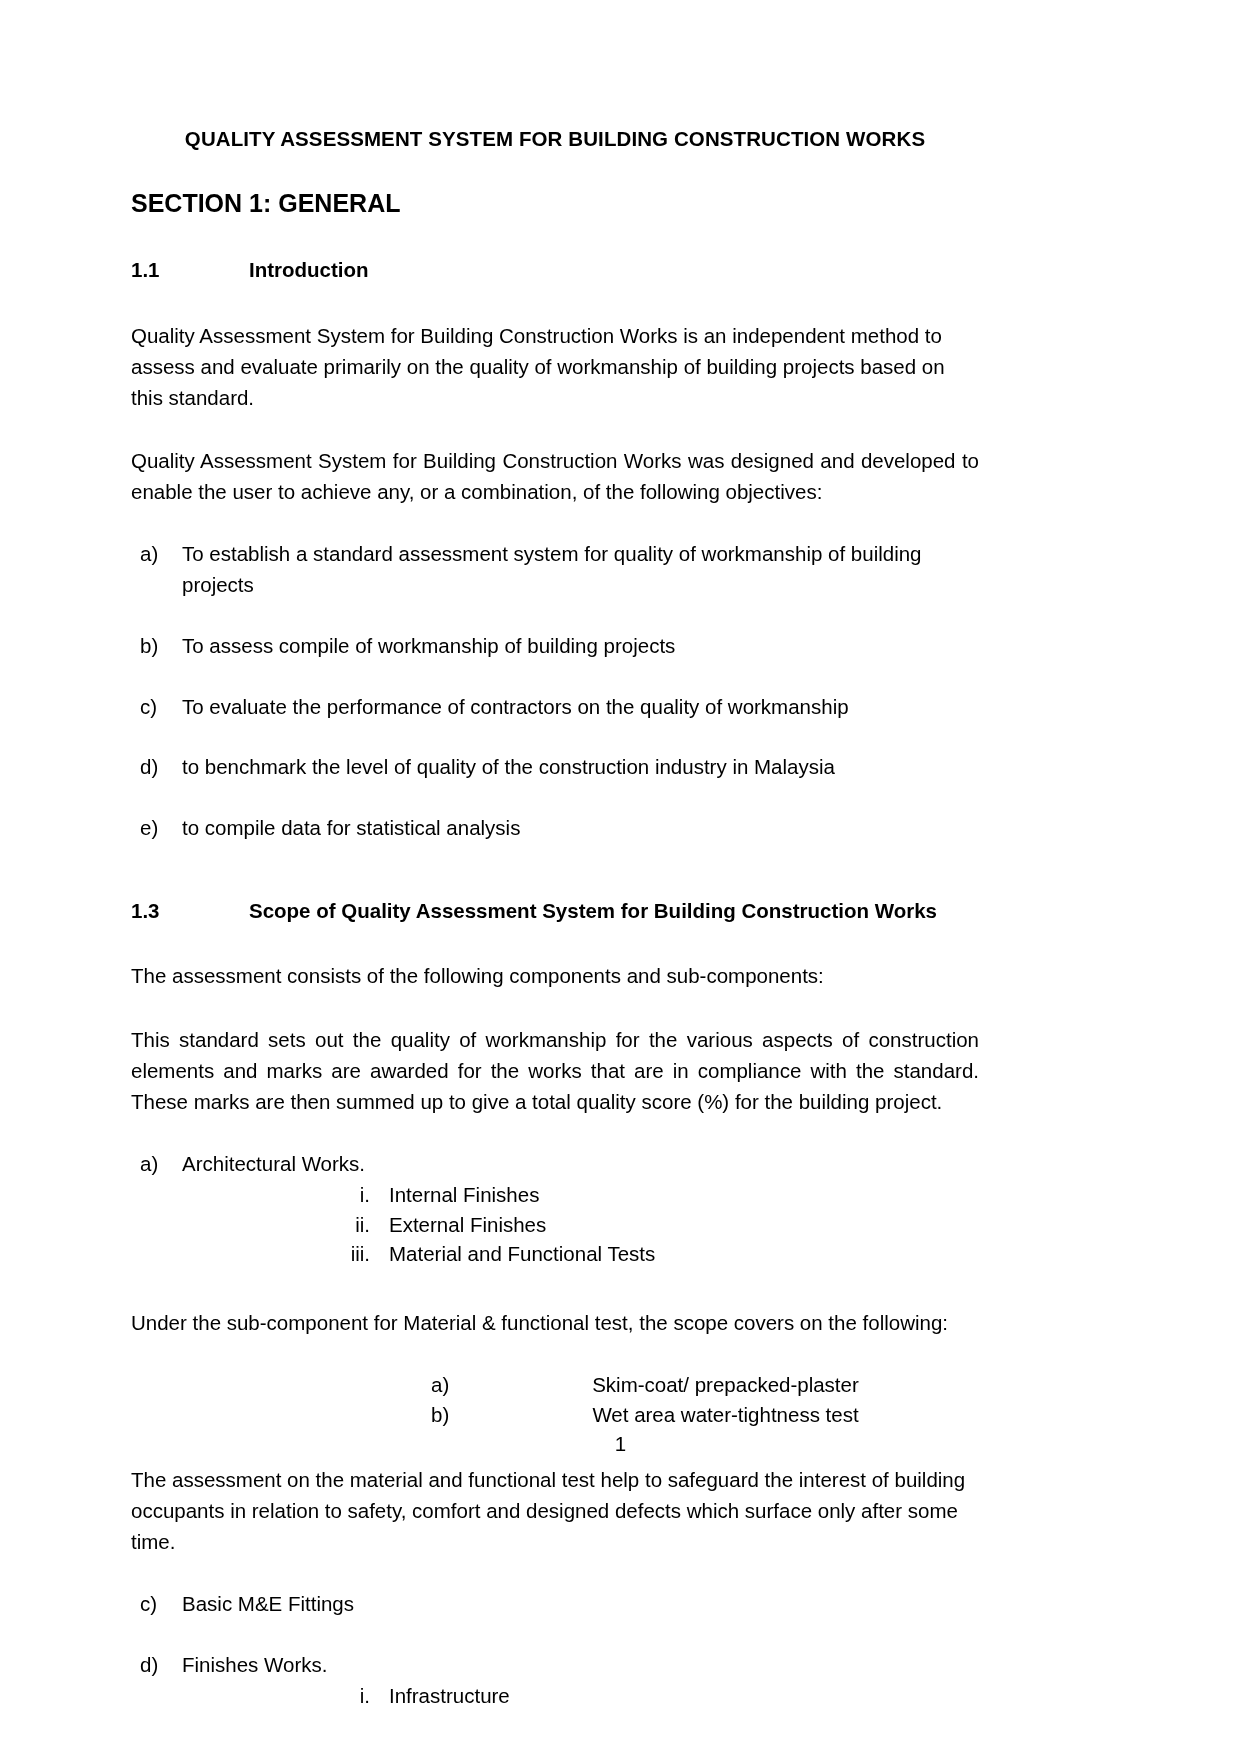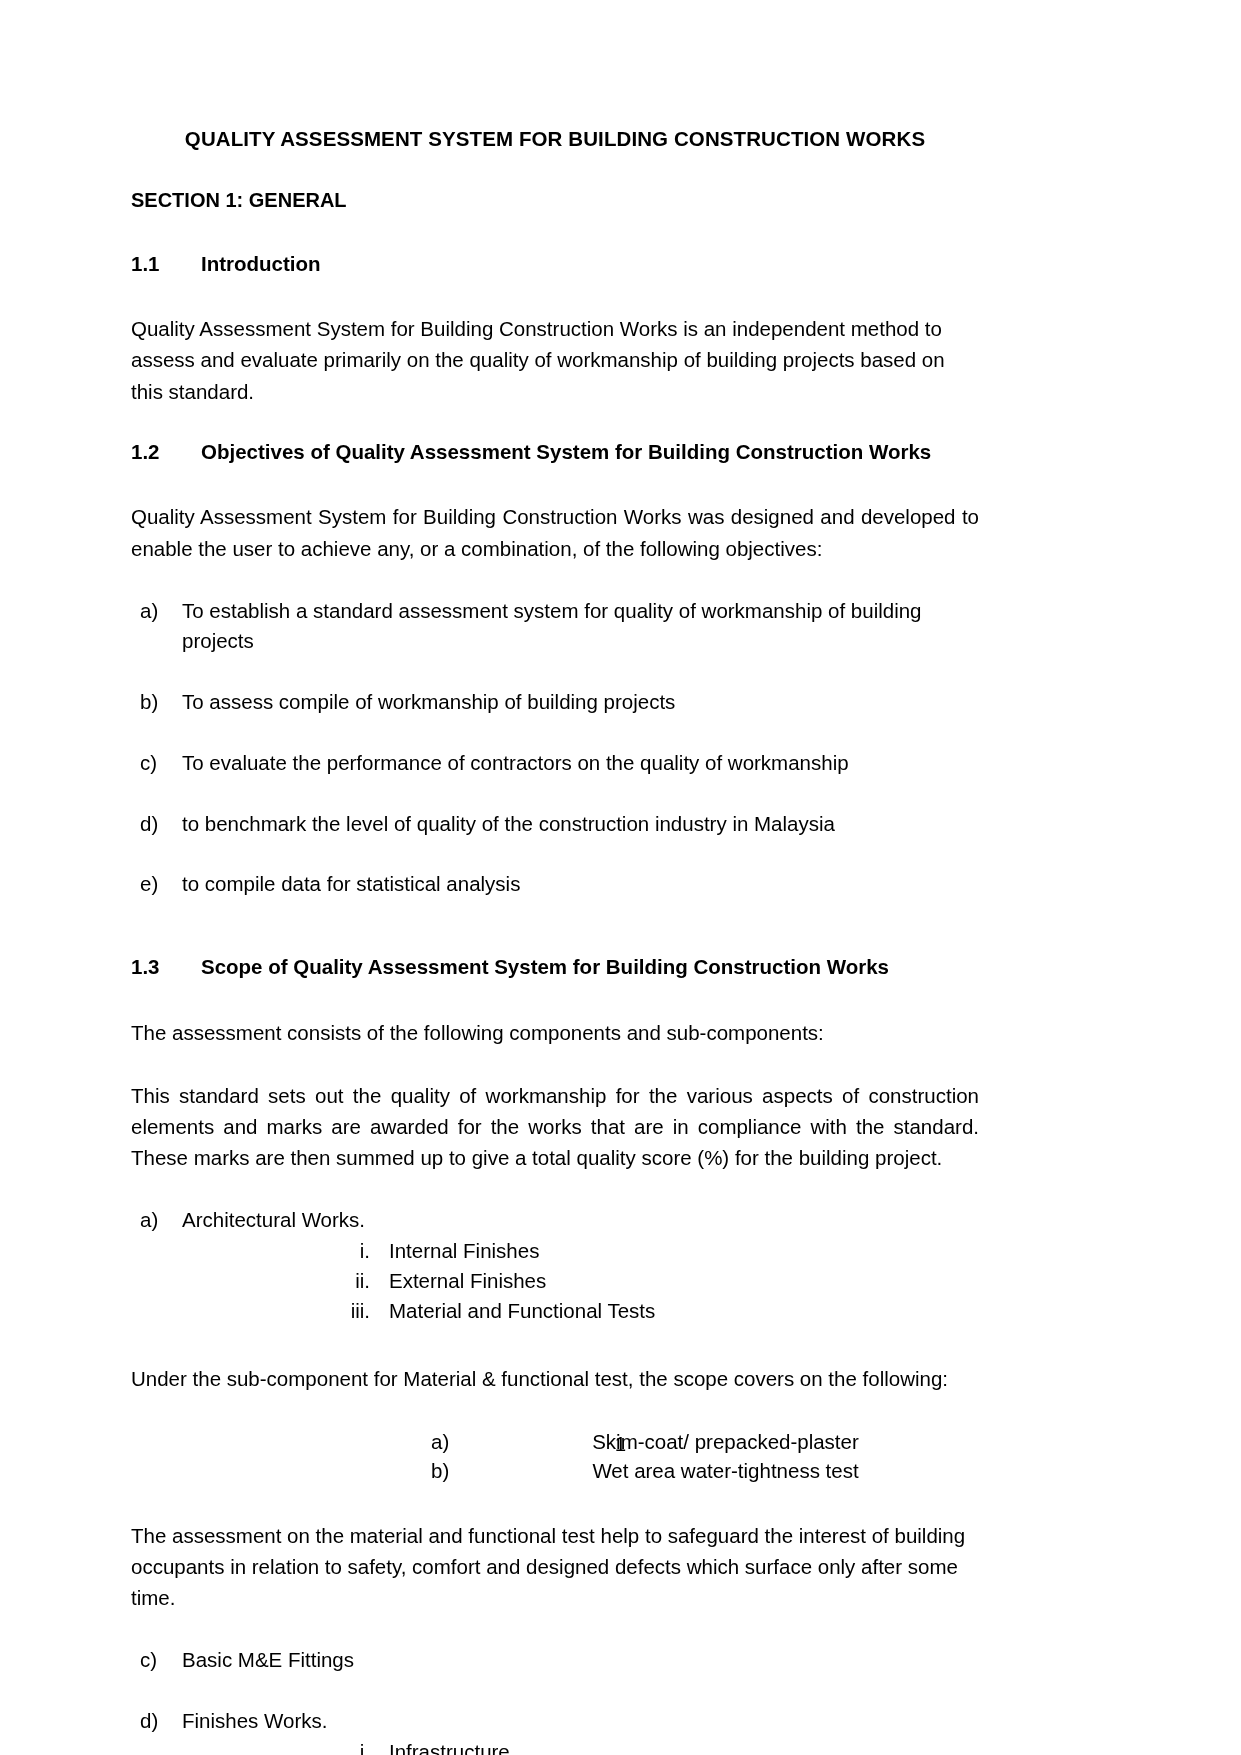--- a/index.html
+++ b/index.html
@@ -30,31 +30,32 @@
   .doc-title {
     text-align: center;
     font-weight: bold;
     font-size: 20.5px;
     letter-spacing: 0.1px;
     margin: 0 0 36px 0;
     line-height: 1.25;
   }
   .section-title {
     font-weight: bold;
-    font-size: 20px;
+    font-size: 25px;
     margin: 0 0 38px 0;
     line-height: 1.25;
   }
   .heading {
     font-weight: bold;
     font-size: 20.5px;
     margin: 0 0 36px 0;
     line-height: 1.3;
     display: flex;
     align-items: baseline;
+    gap: 48px;
   }
   .heading .num {
     display: inline-block;
     width: 70px;
     flex: 0 0 70px;
   }
   .para {
     font-size: 20.5px;
     line-height: 1.52;
     margin: 0 0 32px 0;
@@ -151,24 +152,20 @@
 
     <div class="section-title">SECTION 1: GENERAL</div>
 
     <div class="heading">
       <span class="num">1.1</span>
       <span>Introduction</span>
     </div>
 
     <p class="para nojust">Quality Assessment System for Building Construction Works is an independent method to assess and evaluate primarily on the quality of workmanship of building projects based on this standard.</p>
 
-    <div class="heading">
-      <span class="num">1.2</span>
-      <span>Objectives of Quality Assessment System for Building Construction Works</span>
-    </div>
 
     <p class="para">Quality Assessment System for Building Construction Works was designed and developed to enable the user to achieve any, or a combination, of the following objectives:</p>
 
     <ul class="list">
       <li class="list-item">
         <span class="marker">a)</span>
         <span class="txt">To establish a standard assessment system for quality of workmanship of building projects</span>
       </li>
       <li class="list-item">
         <span class="marker">b)</span>

